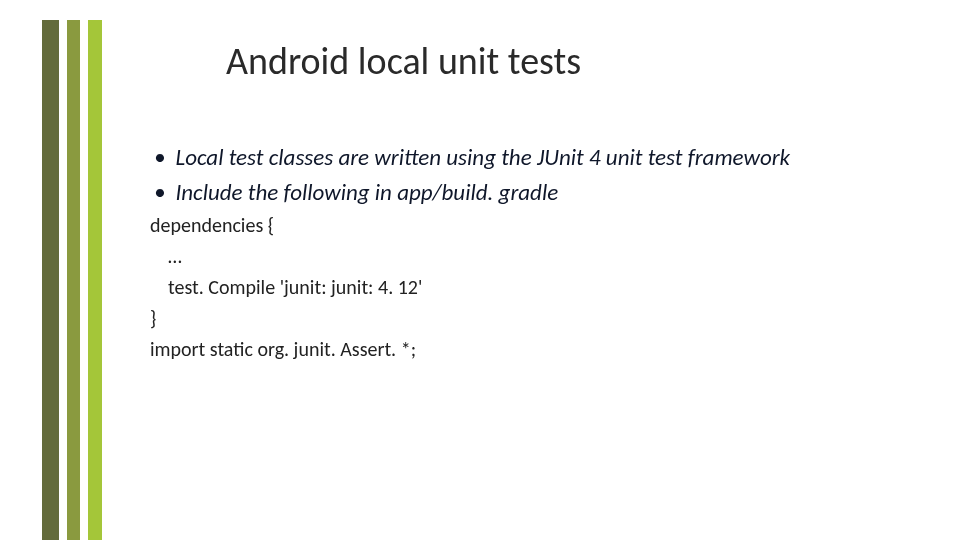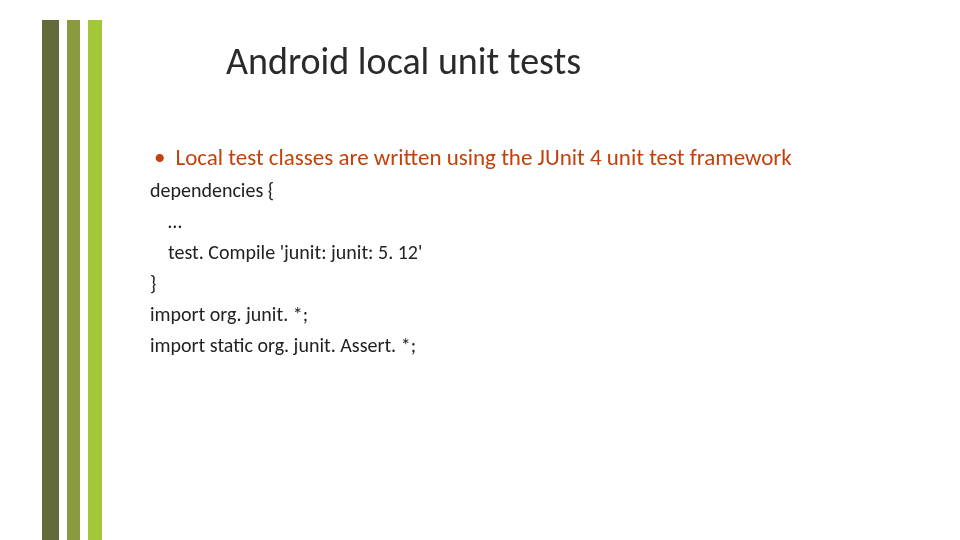--- a/index.html
+++ b/index.html
@@ -30,22 +30,23 @@
     }
     .title {
       font-size: 38px;
       color: #2a2a2a;
       font-weight: 400;
       margin-left: 80px;
       margin-bottom: 58px;
     }
     .bullet-line {
       font-size: 23px;
-      color: #c2410c;
+      color: #0f172a;
       line-height: 1.35;
+      font-style: italic;
     }
     .bullet-line .bullet { margin-right: 6px; }
     .code-line {
       font-size: 20px;
       color: #222;
       line-height: 1.35;
     }
     .indent { margin-left: 22px; }
   </style>
 </head>
@@ -58,23 +59,25 @@
     <div class="bar-olive"></div>
     <div class="bar-lime"></div>
   </div>
 
   <div class="content">
     <h1 class="title">Android local unit tests</h1>
 
     <div class="bullet-line">
       <span class="bullet">•</span><span>Local test classes are written using the JUnit 4 unit test framework</span>
     </div>
+    <div class="bullet-line">
+      <span class="bullet">•</span><span>Include the following in app/build. gradle</span>
+    </div>
 
     <div class="code-line">dependencies {</div>
     <div class="code-line indent">…</div>
-    <div class="code-line indent">test. Compile 'junit: junit: 5. 12'</div>
+    <div class="code-line indent">test. Compile 'junit: junit: 4. 12'</div>
     <div class="code-line">}</div>
 
 
-    <div class="code-line">import org. junit. *;</div>
     <div class="code-line">import static org. junit. Assert. *;</div>
   </div>
 </div>
 
 </body></html>

